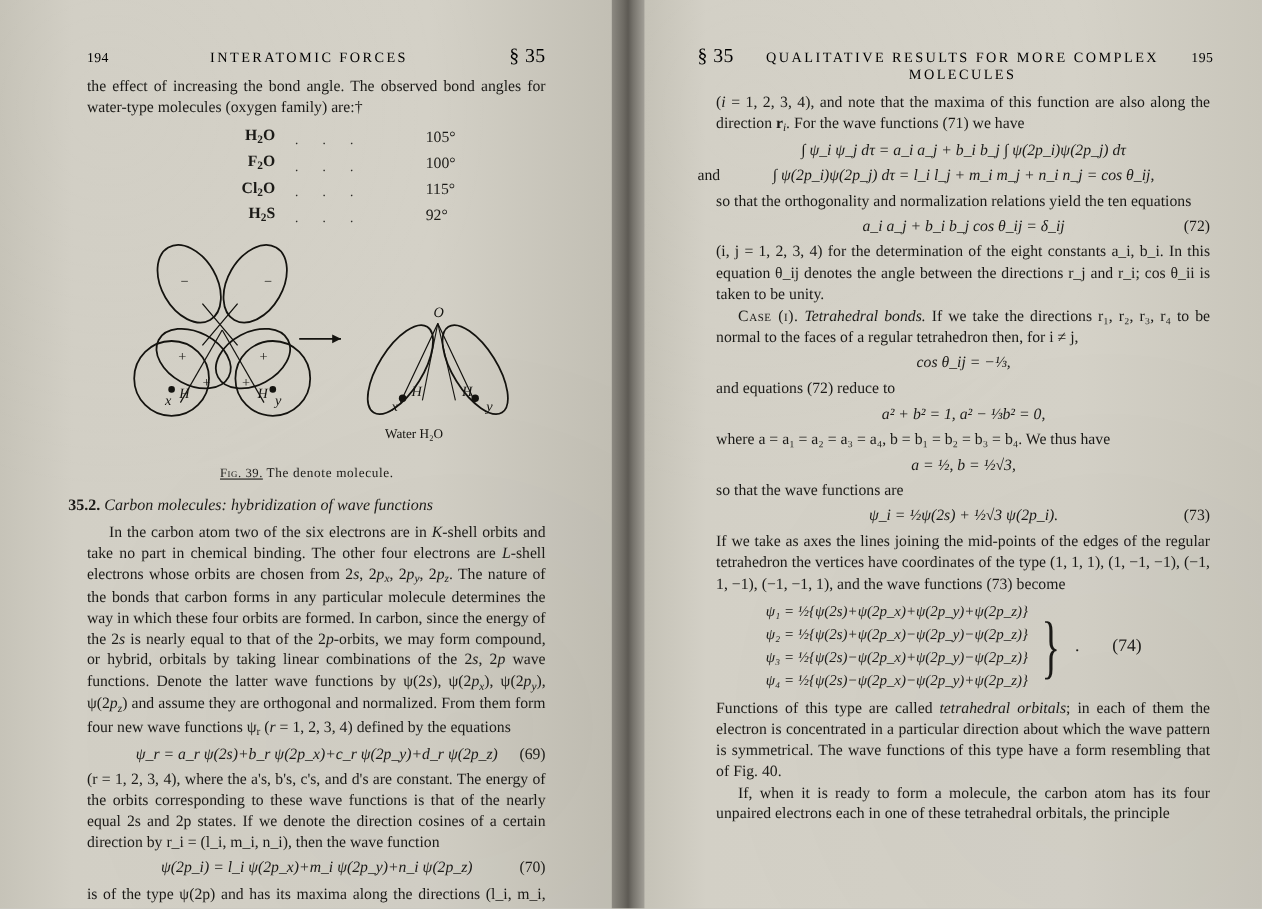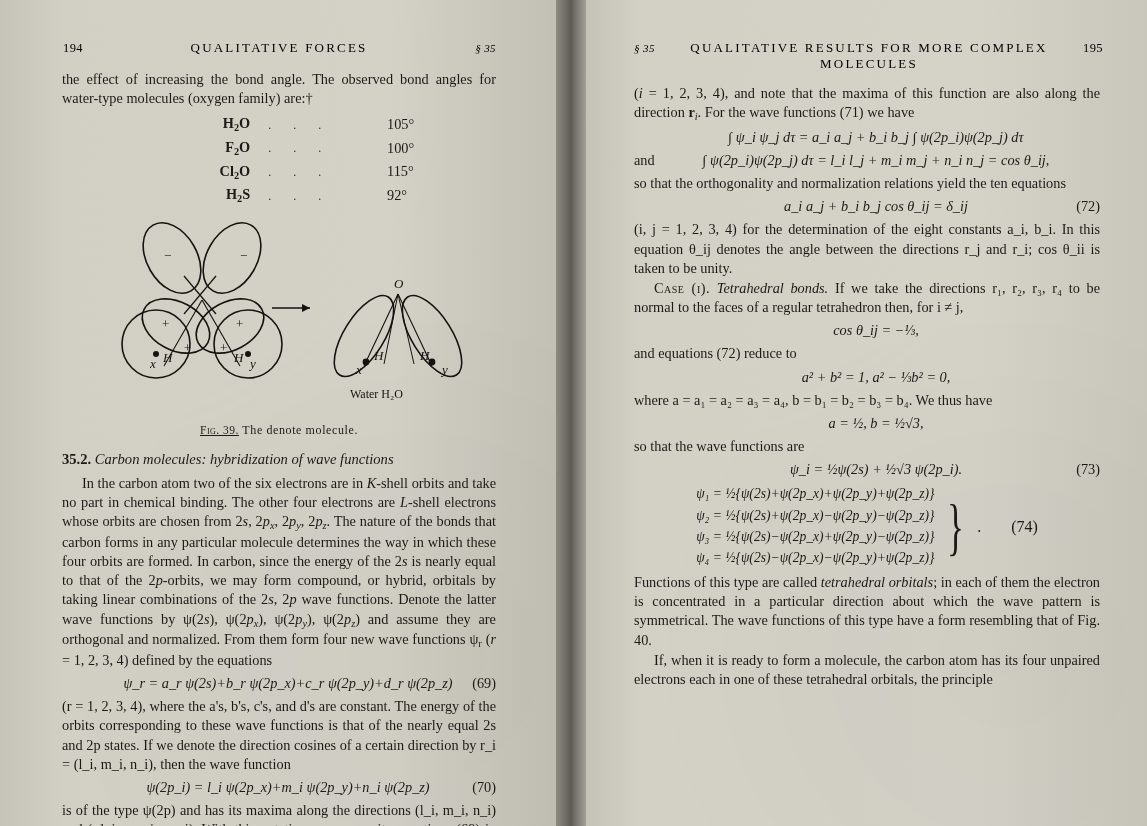--- a/index.html
+++ b/index.html
@@ -35,45 +35,45 @@
 
   
   .col{position:absolute;color:#1b1a17;}
   .running-head{
     position:absolute;top:40px;left:0;right:0;
     display:flex;align-items:baseline;
     font-size:13.5px;letter-spacing:.4px;
   }
   .rh-num{font-size:12.5px;}
   .rh-title{flex:1;text-align:center;letter-spacing:2.2px;font-size:13px;}
-  .rh-sec{font-size:11px;font-style:italic;}
+  .rh-sec{font-size:18px;}
 
   .body-text{
     font-size:14.3px;line-height:1.34;
     text-align:justify;
     text-justify:inter-word;
     hyphens:none;
   }
-  .body-text p{margin:0 0 1px 0;}
+  .body-text p{margin:0 0 1px 17px;}
   .indent{text-indent:20px;}
   .it{font-style:italic;}
   .sc{font-variant:small-caps;letter-spacing:.5px;}
   .sub{font-size:.72em;vertical-align:-0.28em;}
 
   .eq-row{
     display:flex;align-items:center;
     margin:4px 0;
     font-size:14.3px;
   }
   .eq-lead{width:58px;flex:none;}
   .eq-body{flex:1;text-align:center;font-style:italic;}
   .eq-no{width:40px;flex:none;text-align:right;font-style:normal;}
 
   .table-list{margin:6px 0 6px 0;font-size:14.3px;}
-  .table-list .row{display:flex;align-items:center;margin:3px 0;}
+  .table-list .row{display:flex;align-items:flex-end;margin:3px 0;}
   .table-list .formula{width:190px;text-align:right;padding-right:18px;font-weight:700;}
   .table-list .dots{width:120px;letter-spacing:22px;color:#2b2a26;font-size:12px;}
   .table-list .val{width:110px;text-align:left;}
 
   .fig-caption{
     text-align:center;font-size:12px;letter-spacing:.6px;margin-top:6px;
   }
   .fig-caption .sc{font-size:11.5px;text-decoration:underline;}
 
   .section-head{
@@ -93,23 +93,23 @@
   .fig-wrap{margin:10px 0 0 0;display:flex;justify-content:center;}
 </style>
 </head>
 <body>
 
 <div class="spread">
 
   <div class="page left">
     <div class="paper-noise"></div>
 
-    <div class="running-head" style="left:63px;right:60px;">
+    <div class="running-head" style="left:79px;right:60px;">
       <div class="rh-num">194</div>
-      <div class="rh-title">QUALITATIVE FORCES</div>
+      <div class="rh-title">INTERATOMIC FORCES</div>
       <div class="rh-sec">§ 35</div>
     </div>
 
     <div class="col body-text" style="left:62px;top:70px;width:434px;">
 
       <p>the effect of increasing the bond angle.  The observed bond angles for water-type molecules (oxygen family) are:†</p>
 
       <div class="table-list">
         <div class="row">
           <div class="formula">H<span class="sub">2</span>O</div>
@@ -298,20 +298,26 @@
       </div>
 
       <p>so that the wave functions are</p>
 
       <div class="eq-row">
         <div class="eq-lead"></div>
         <div class="eq-body">ψ_i = ½ψ(2s) + ½√3 ψ(2p_i).</div>
         <div class="eq-no">(73)</div>
       </div>
 
+      <p>
+        If we take as axes the lines joining the mid-points of the edges of the
+        regular tetrahedron the vertices have coordinates of the type (1, 1, 1),
+        (1, −1, −1), (−1, 1, −1), (−1, −1, 1), and the wave functions (73)
+        become
+      </p>
 
       <div class="brace-block">
         <div class="brace-eqs">
           <div>ψ₁ = ½{ψ(2s)+ψ(2p_x)+ψ(2p_y)+ψ(2p_z)}</div>
           <div>ψ₂ = ½{ψ(2s)+ψ(2p_x)−ψ(2p_y)−ψ(2p_z)}</div>
           <div>ψ₃ = ½{ψ(2s)−ψ(2p_x)+ψ(2p_y)−ψ(2p_z)}</div>
           <div>ψ₄ = ½{ψ(2s)−ψ(2p_x)−ψ(2p_y)+ψ(2p_z)}</div>
         </div>
         <div class="brace">}</div>
         <div class="brace-dot">.</div>

